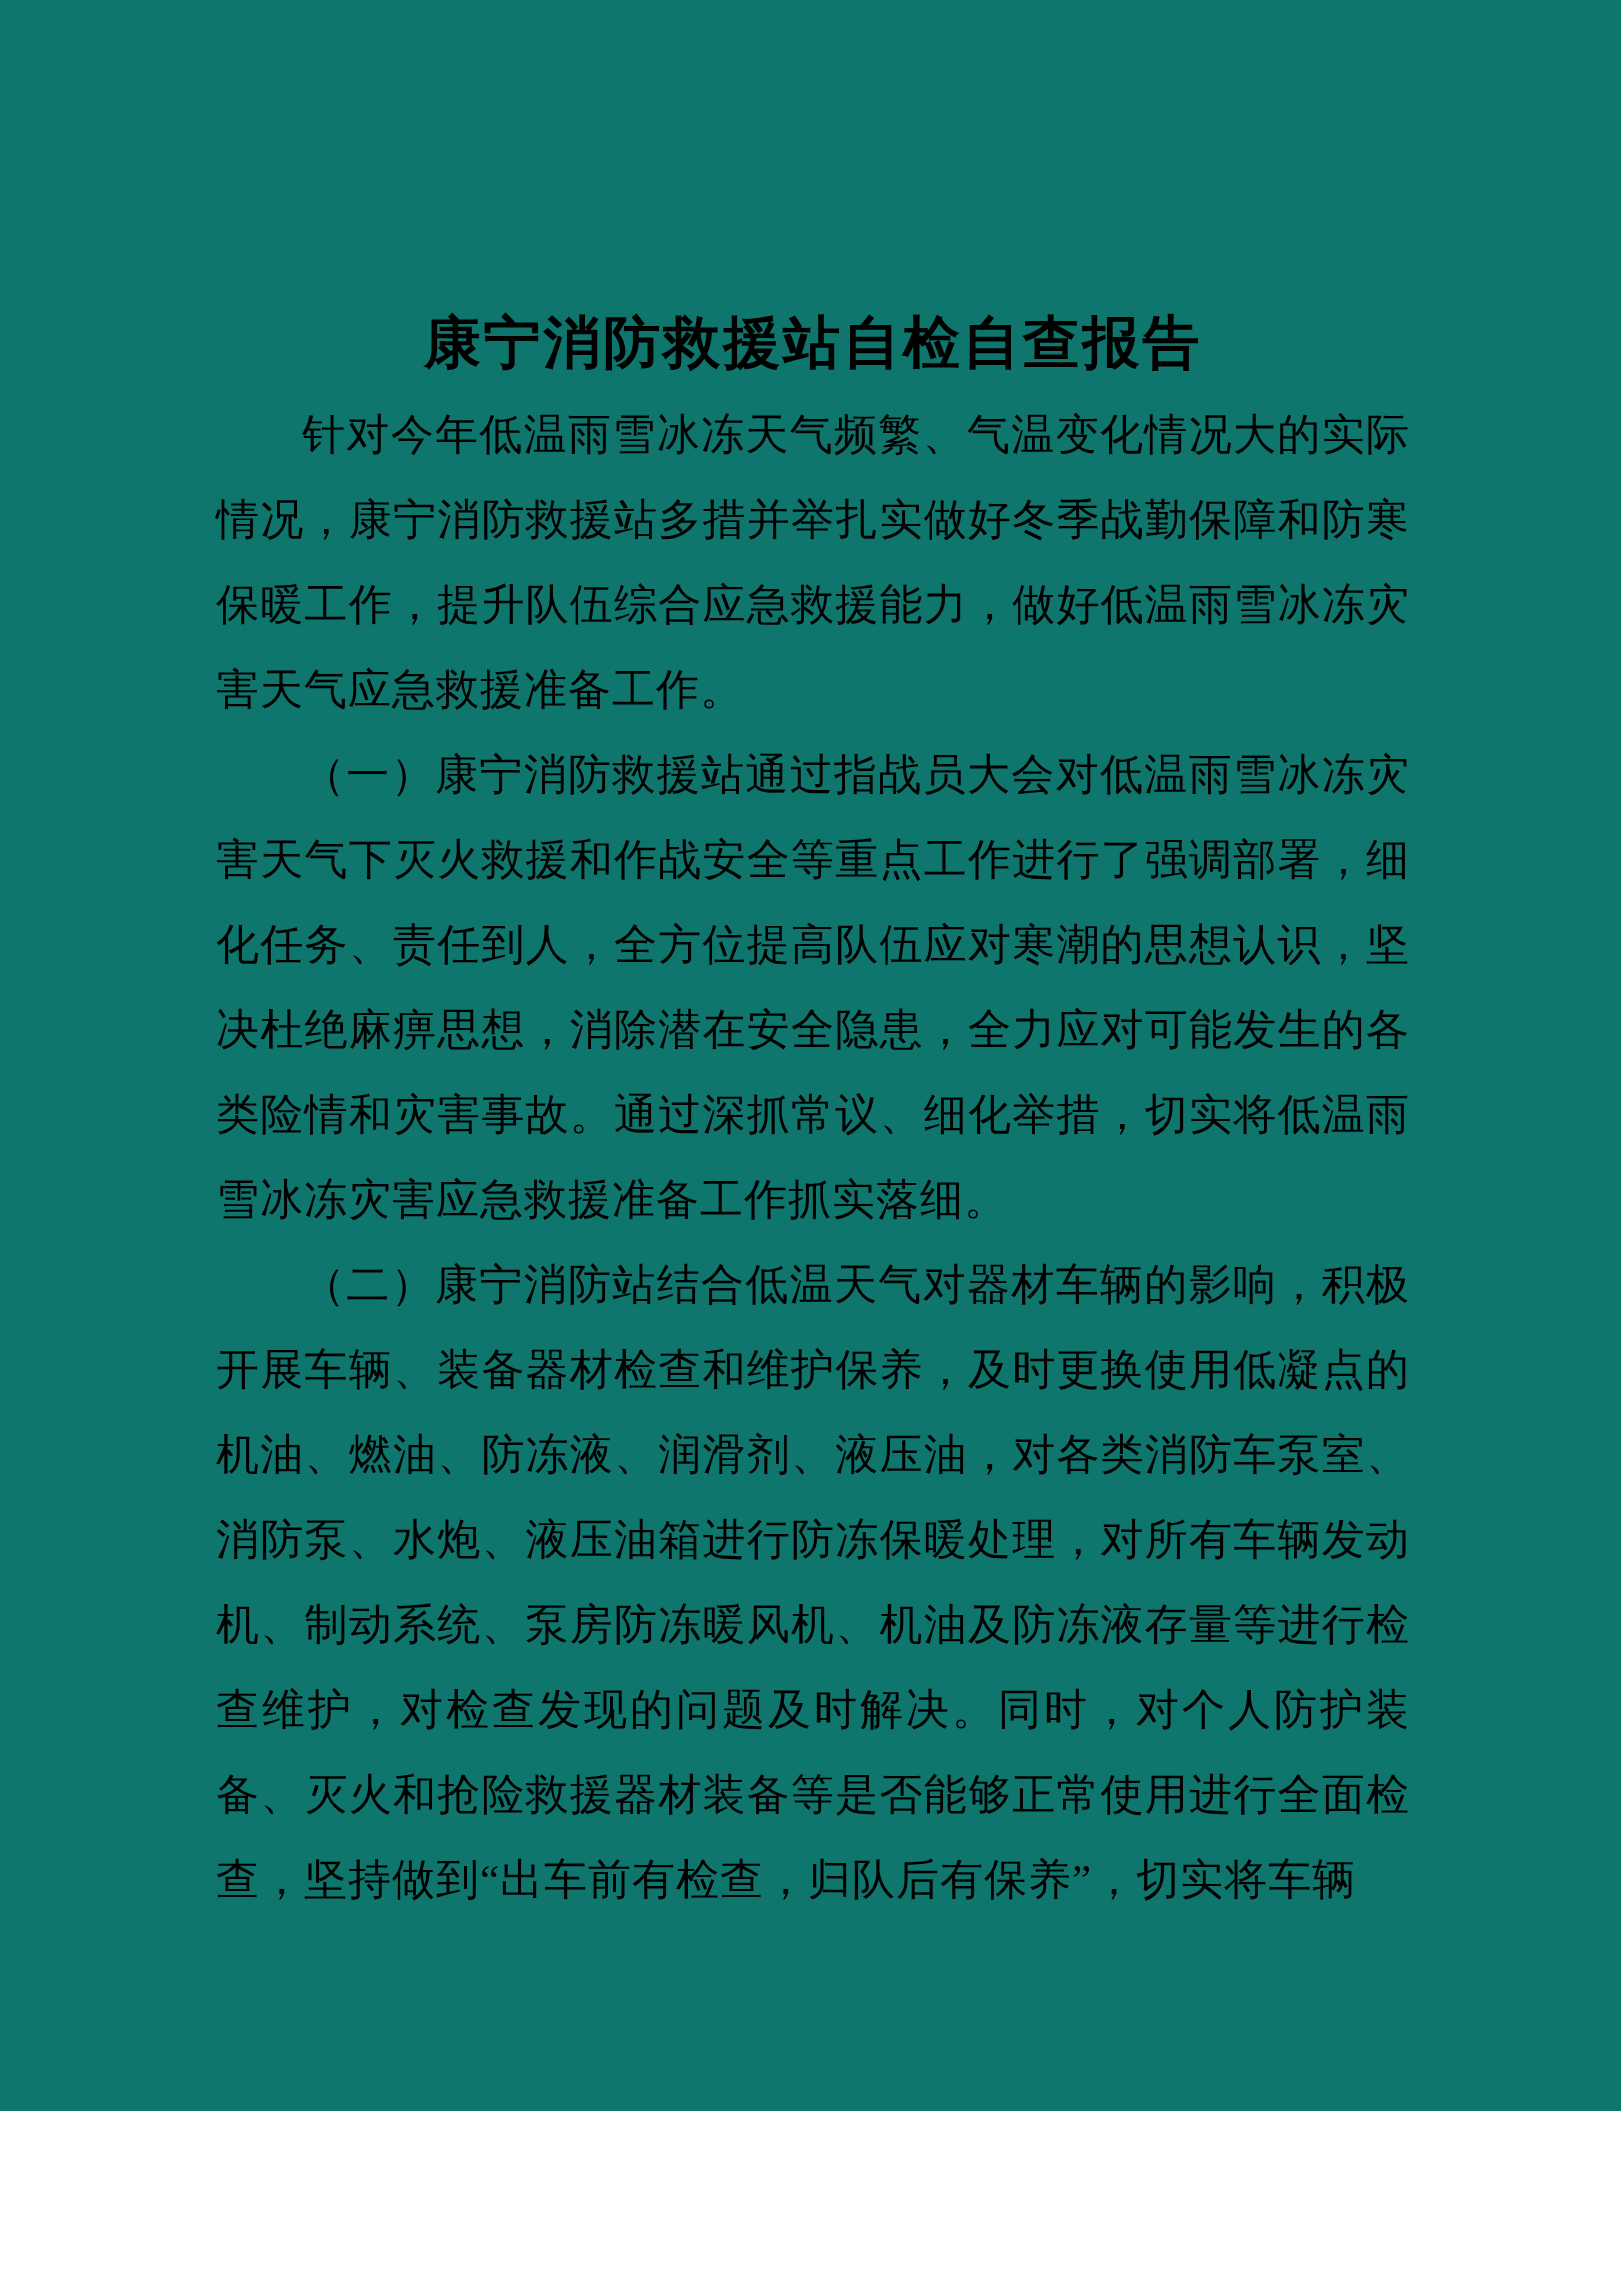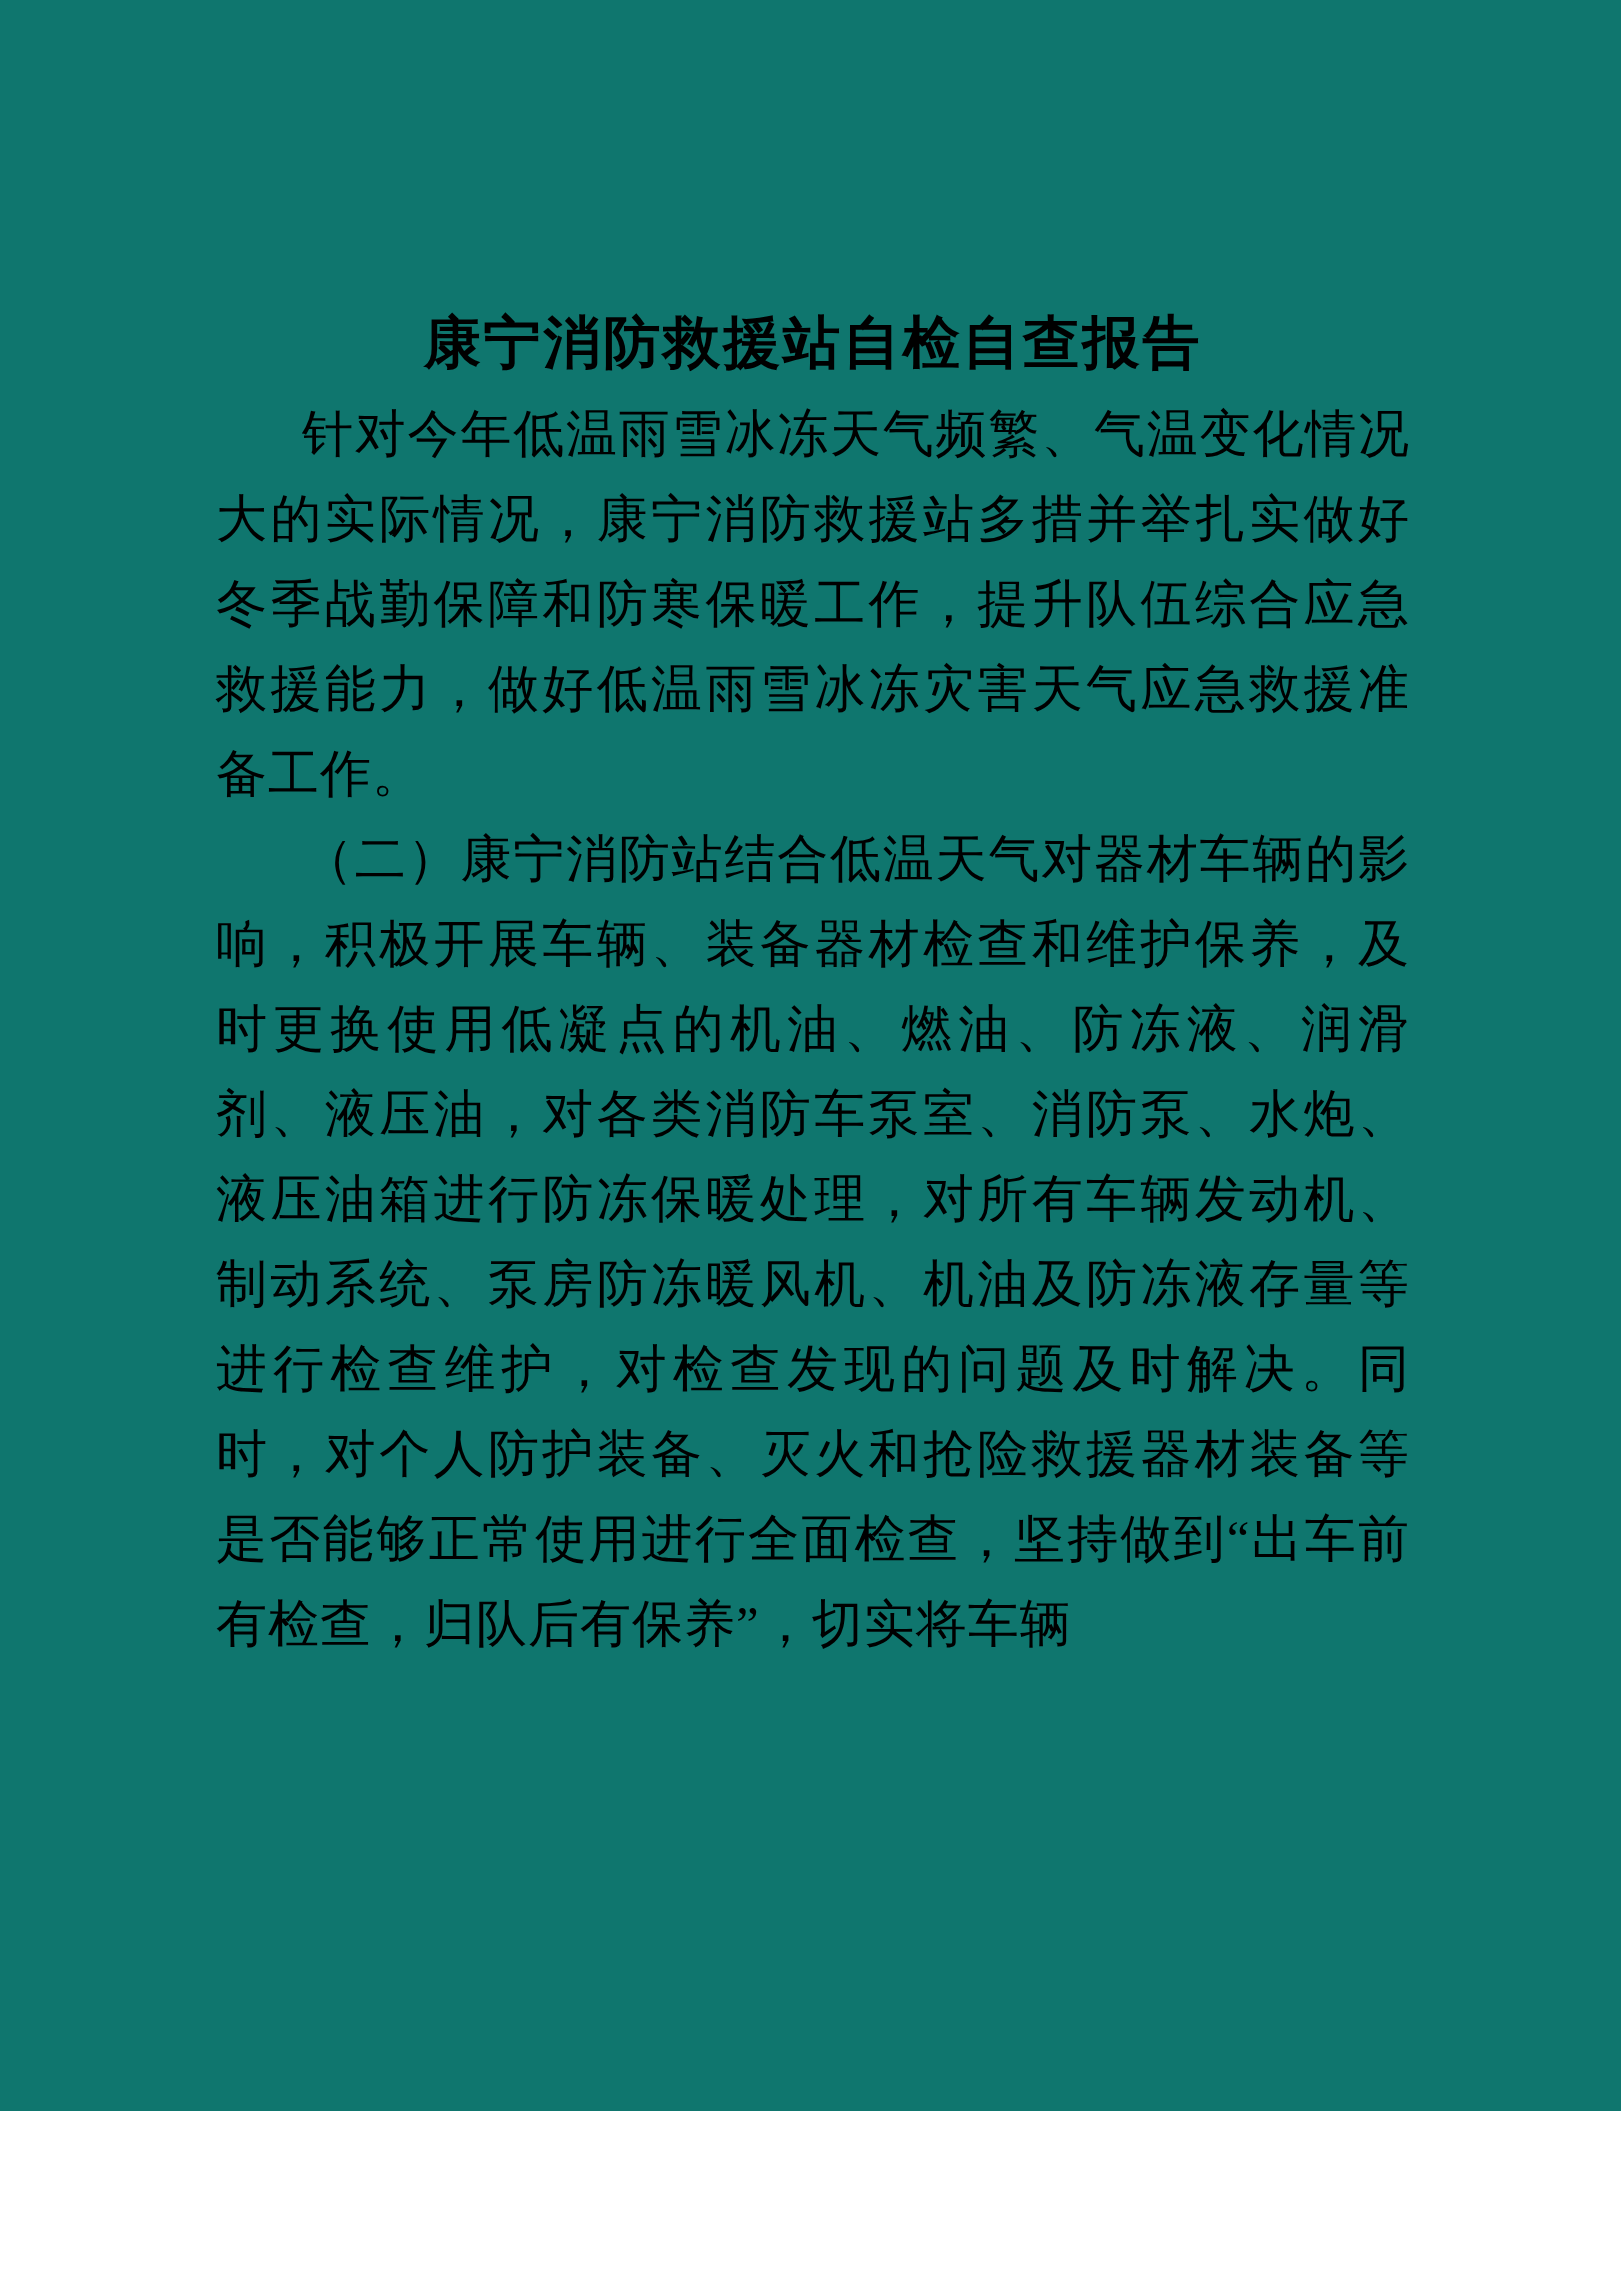--- a/index.html
+++ b/index.html
@@ -29,36 +29,37 @@
     font-size: 57px;
     line-height: 98px;
     letter-spacing: 2.9px;
     text-align: center;
     white-space: nowrap;
   }
   .para {
     margin: 0;
     font-family: "Liberation Serif", "DejaVu Serif", serif;
     font-weight: normal;
-    font-size: 51px;
+    font-size: 43px;
     line-height: 85px;
     letter-spacing: 1px;
     text-align: justify;
     text-justify: inter-ideograph;
     text-indent: 86px;
     line-break: strict;
     word-break: normal;
   }
   .para.heading {
     text-align: left;
   }
 </style>
 </head>
 <body>
 
 <div class="page">
   <div class="content">
     <h1 class="doc-title">康宁消防救援站自检自查报告</h1>
     <p class="para">针对今年低温雨雪冰冻天气频繁、气温变化情况大的实际情况，康宁消防救援站多措并举扎实做好冬季战勤保障和防寒保暖工作，提升队伍综合应急救援能力，做好低温雨雪冰冻灾害天气应急救援准备工作。</p>
+    <p class="para">（一）康宁消防救援站通过指战员大会对低温雨雪冰冻灾害天气下灭火救援和作战安全等重点工作进行了强调部署，细化任务、责任到人，全方位提高队伍应对寒潮的思想认识，坚决杜绝麻痹思想，消除潜在安全隐患，全力应对可能发生的各类险情和灾害事故。通过深抓常议、细化举措，切实将低温雨雪冰冻灾害应急救援准备工作抓实落细。</p>
     <p class="para">（二）康宁消防站结合低温天气对器材车辆的影响，积极开展车辆、装备器材检查和维护保养，及时更换使用低凝点的机油、燃油、防冻液、润滑剂、液压油，对各类消防车泵室、消防泵、水炮、液压油箱进行防冻保暖处理，对所有车辆发动机、制动系统、泵房防冻暖风机、机油及防冻液存量等进行检查维护，对检查发现的问题及时解决。同时，对个人防护装备、灭火和抢险救援器材装备等是否能够正常使用进行全面检查，坚持做到“出车前有检查，归队后有保养”，切实将车辆</p>
   </div>
 </div>
 
 
 </body></html>

